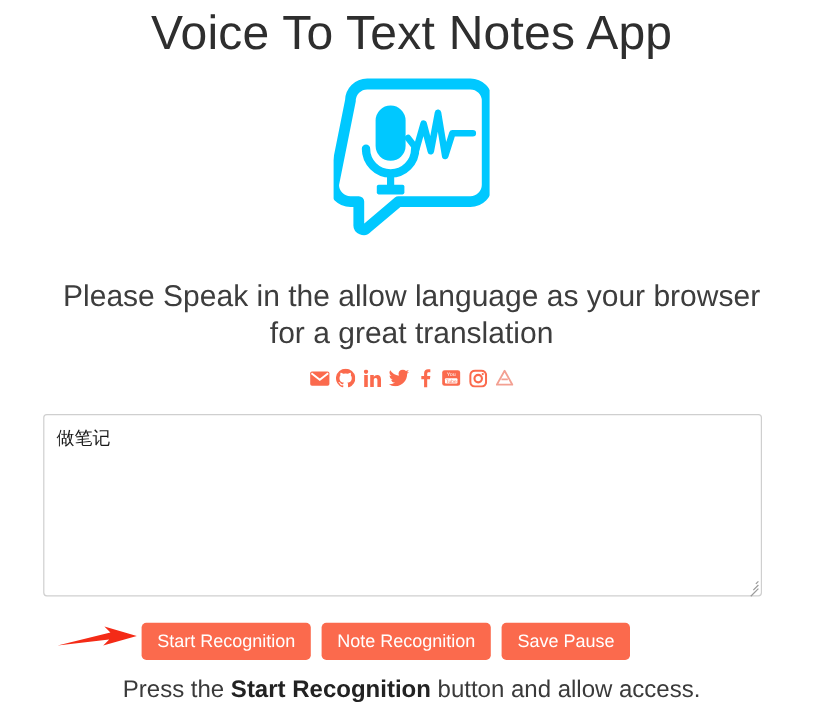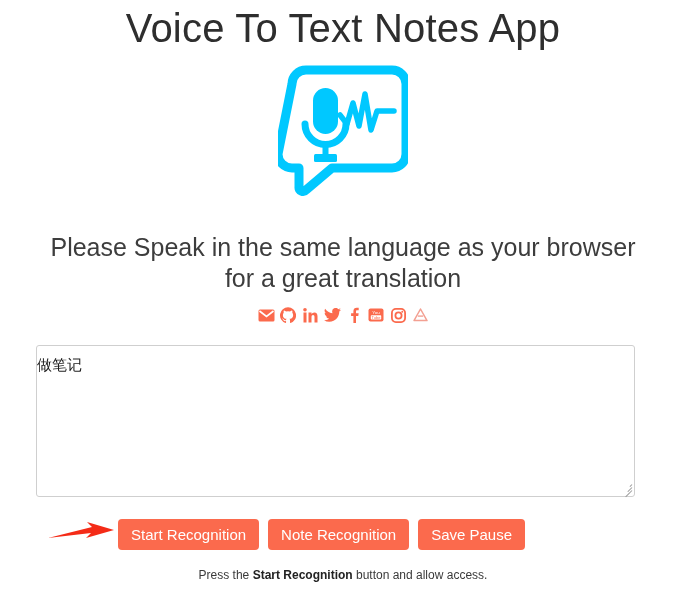--- a/index.html
+++ b/index.html
@@ -84,21 +84,21 @@
   
   .notes-area {
     position: absolute;
     top: 345px;
     left: 36px;
     width: 599px;
     height: 152px;
     border: 1px solid #cfcfcf;
     border-radius: 3px;
     background: #ffffff;
-    padding: 9px 0;
+    padding: 9px 10px;
     font-family: "DejaVu Sans", "Liberation Sans", sans-serif;
     font-size: 15px;
     line-height: 20px;
     color: #1a1a1a;
     resize: none;
     outline: none;
     overflow: hidden;
   }
   .resize-grip {
     position: absolute;
@@ -153,21 +153,21 @@
     pointer-events: none;
   }
 
   
   .footer-note {
     position: absolute;
     top: 564px;
     left: 0;
     width: 686px;
     text-align: center;
-    font-size: 12px;
+    font-size: 20px;
     line-height: 22px;
     color: #3a3a3a;
     font-weight: 400;
   }
   .footer-note b { font-weight: 700; color: #222222; }
 </style>
 </head>
 <body>
 
 <div id="app">
@@ -196,21 +196,21 @@
       <path d="M27 66 a20.5 20.5 0 0 0 41 0" fill="none" stroke="#00c8ff" stroke-width="7" stroke-linecap="round"></path>
 
       <rect x="44.5" y="84" width="6" height="14" fill="#00c8ff"></rect>
 
       <rect x="36" y="96" width="23" height="8" rx="1.5" fill="#00c8ff"></rect>
 
       <path d="M62 57 L69 66 L75 45 L81 68 L87 36 L93 72 L99 53 L106 53 L116 53" fill="none" stroke="#00c8ff" stroke-width="5.5" stroke-linecap="round" stroke-linejoin="round"></path>
     </svg>
   </div>
 
-  <div class="subtitle">Please Speak in the same language as your browser for a great translation</div>
+  <div class="subtitle">Please Speak in the allow language as your browser for a great translation</div>
 
   <div class="social-row">
     <a href="#">
       <svg width="17" height="13" viewBox="0 0 17 13">
         <rect x="0.5" y="0.5" width="16" height="12" rx="1.5" fill="#fb6a4d"></rect>
         <path d="M1.5 2 L8.5 7.5 L15.5 2" fill="none" stroke="#ffffff" stroke-width="1.6"></path>
       </svg>
     </a>
     <a href="#">
       <svg width="16" height="16" viewBox="0 0 16 16">

